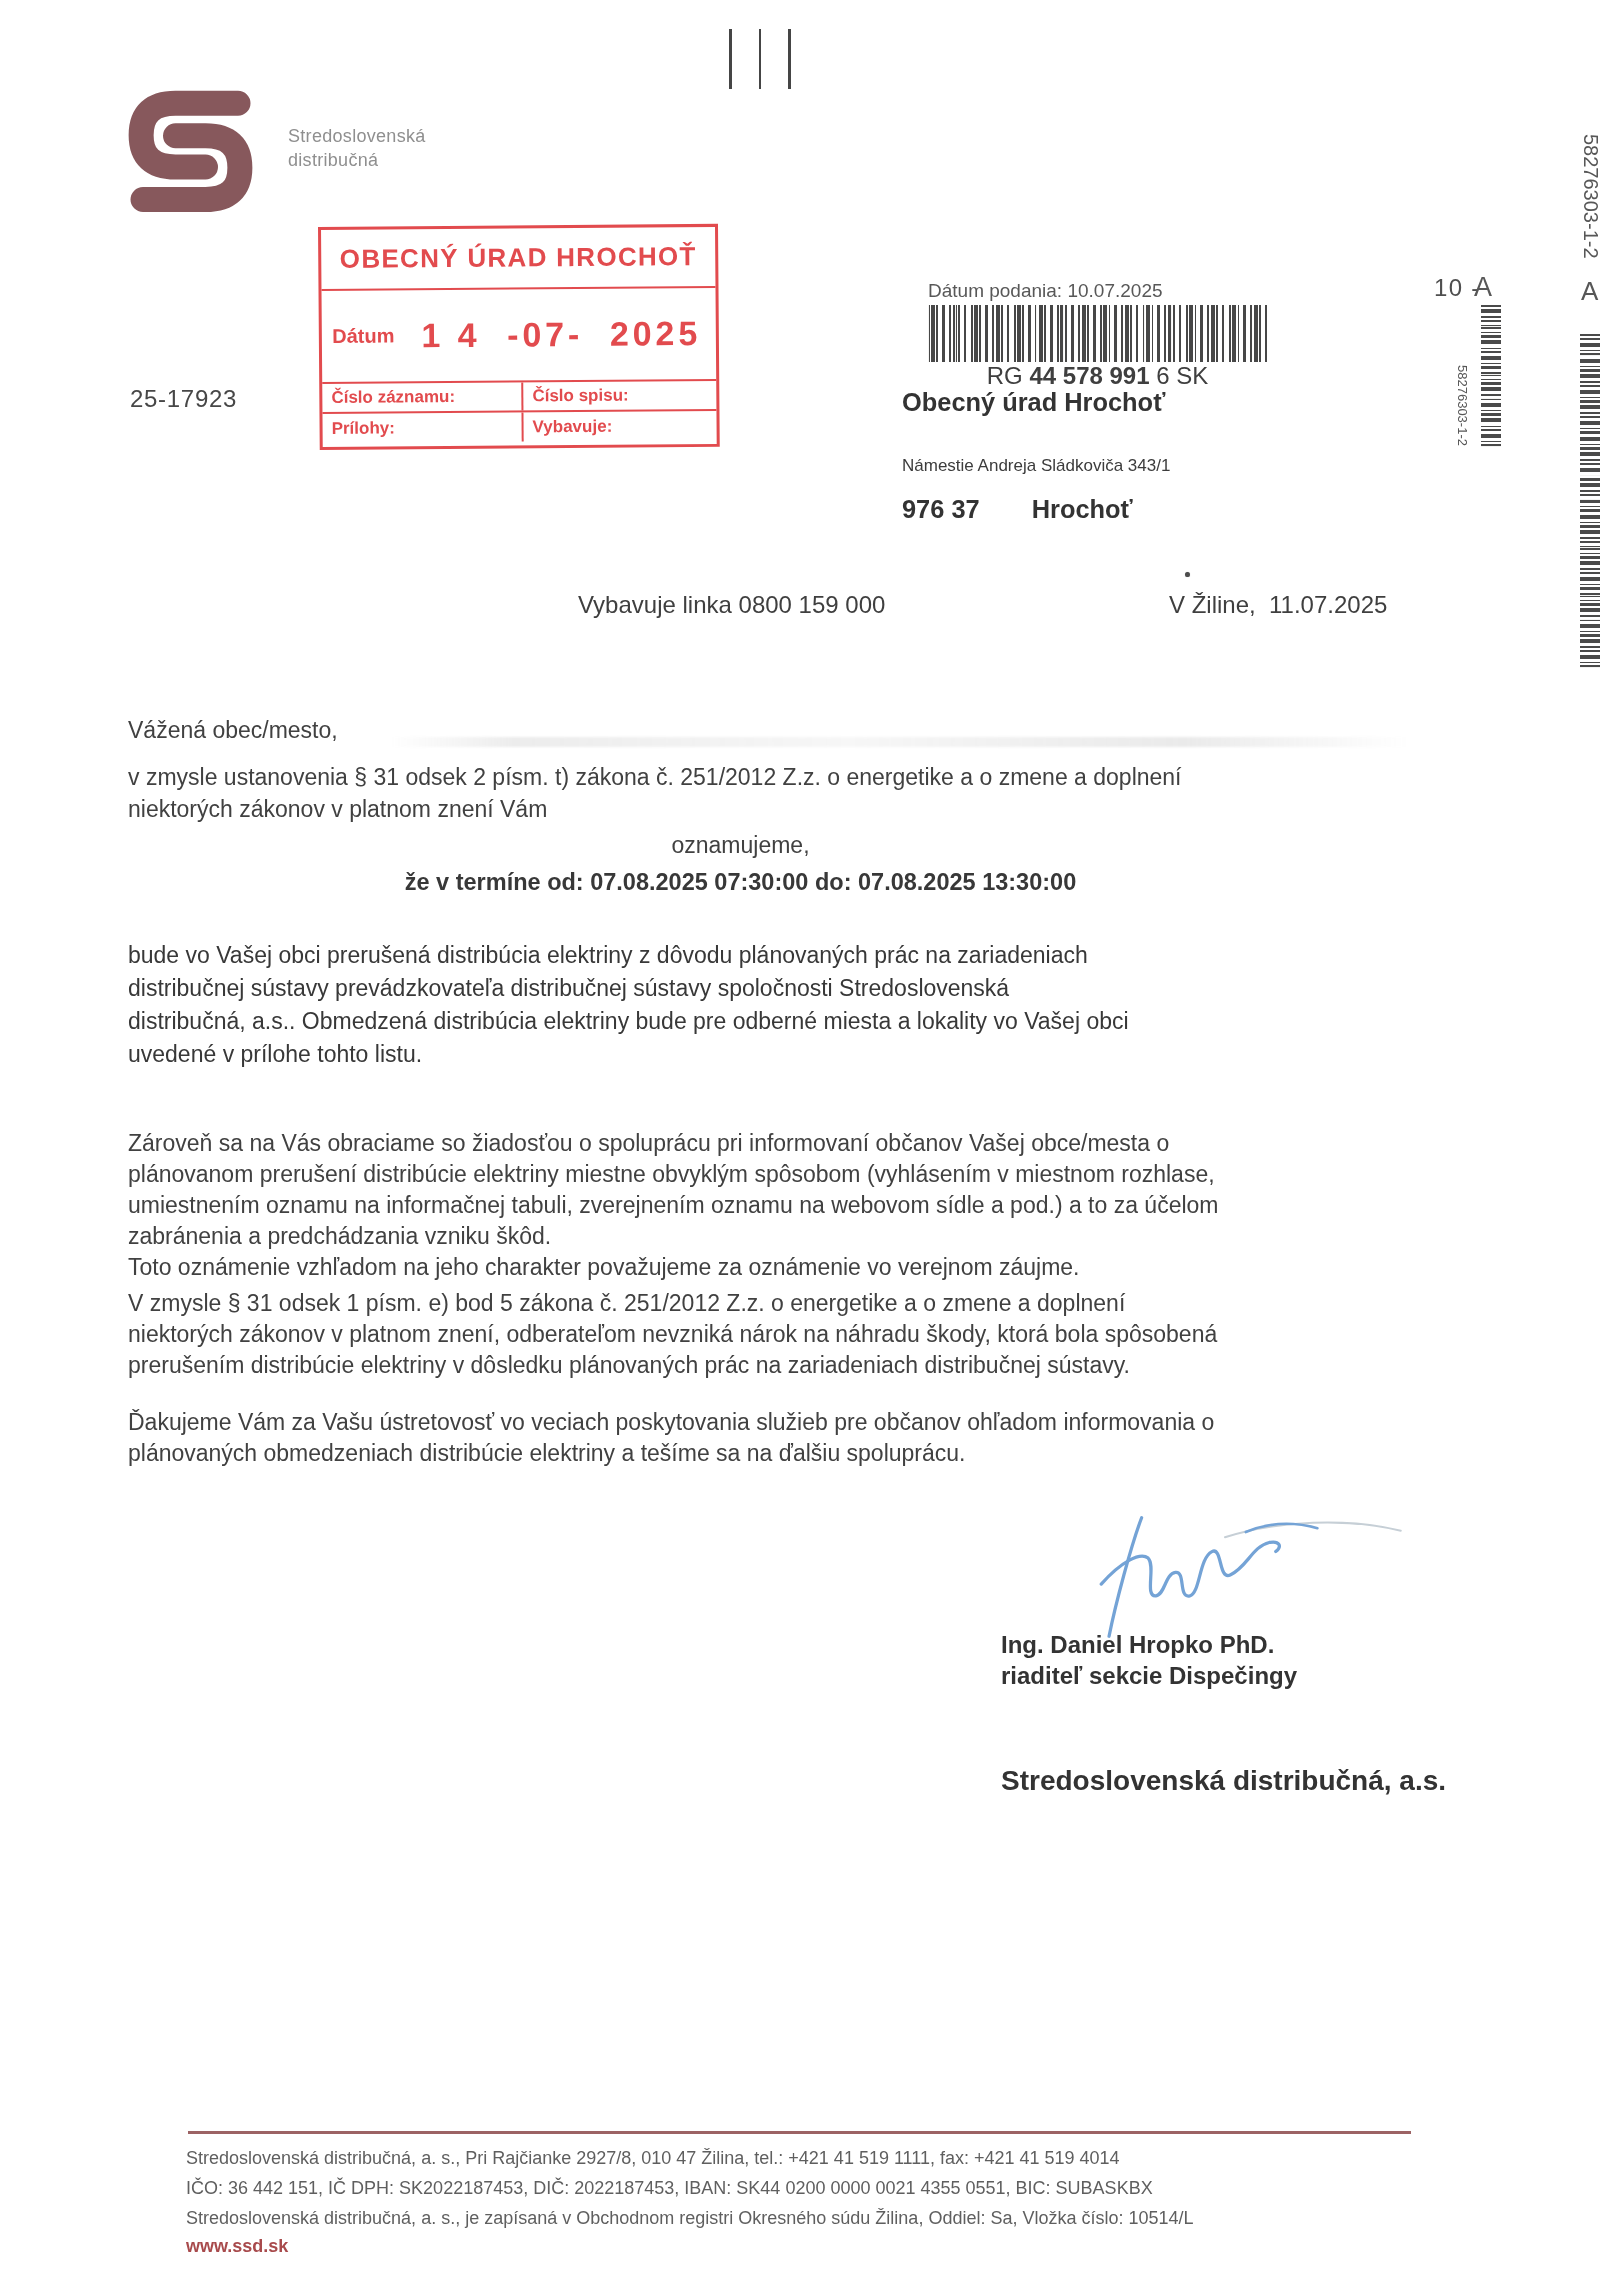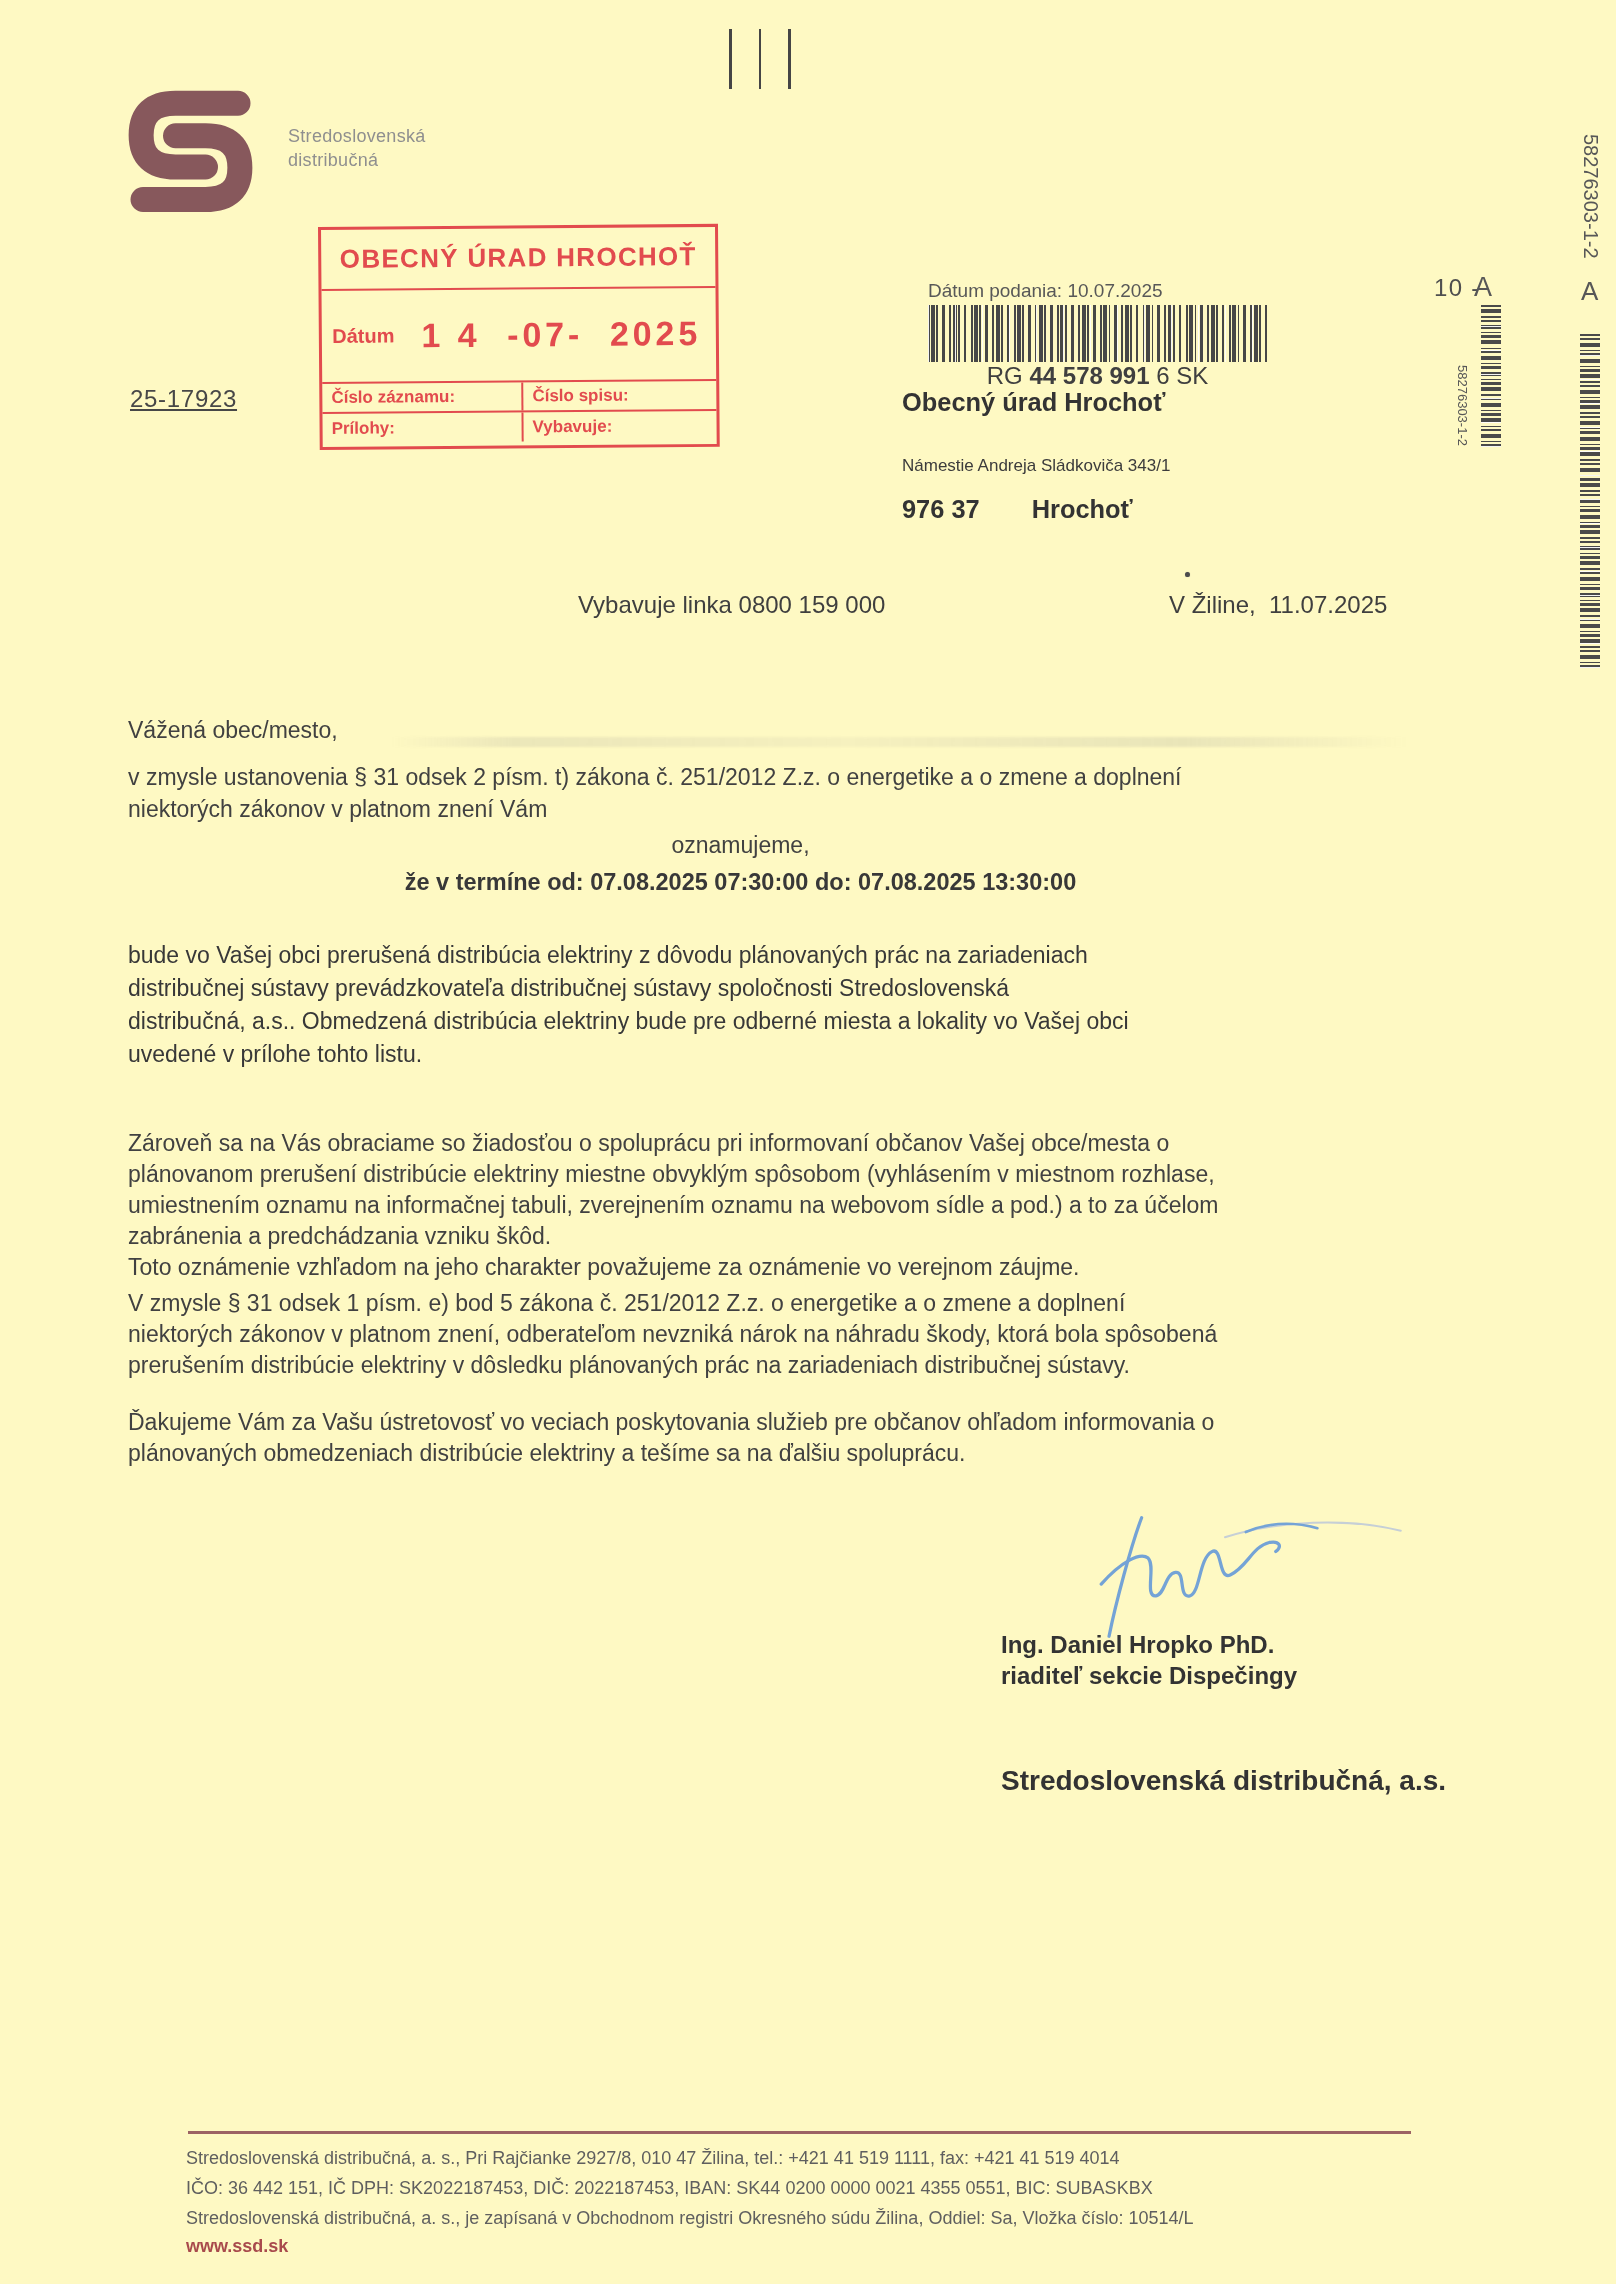--- a/index.html
+++ b/index.html
@@ -4,35 +4,35 @@
 <style>
   :root{
     --stamp-red:#e24b4e;
     --logo-maroon:#87585c;
     --sig-blue:#74a3d6;
     --rule-maroon:#9c6364;
     --web-red:#a84a4c;
   }
   html,body{margin:0;padding:0;background:#e9e9e9;}
   .page{
-    position:relative;width:1617px;height:2284px;background:#fef9c3;
+    position:relative;width:1617px;height:2284px;background:#ffffff;
     font-family:"Liberation Sans", sans-serif;color:#414141;overflow:hidden;
   }
   .abs{position:absolute;}
 
   
   .cropmarks{left:729px;top:29px;display:flex;gap:27px;}
   .cropmark{width:2.6px;height:60px;background:#454545;}
 
   
   .logo-svg{left:128px;top:87px;}
   .logo-text{left:288px;top:125px;font-size:18px;line-height:23.5px;color:#8f8f8f;letter-spacing:0.3px;}
 
   
-  .refnum{left:130px;top:385px;font-size:24px;color:#474747;letter-spacing:0.7px;text-decoration:underline;}
+  .refnum{left:130px;top:385px;font-size:24px;color:#474747;letter-spacing:0.7px;}
 
   
   .stamp{left:318px;top:227px;width:400px;height:223px;border:3.9px solid var(--stamp-red);
          transform:rotate(-0.45deg);transform-origin:top left;color:var(--stamp-red);box-sizing:border-box;}
   .stamp *{box-sizing:border-box;}
   .stamp-row1{height:61px;border-bottom:2.6px solid var(--stamp-red);display:flex;align-items:center;justify-content:center;}
   .stamp-title{font-size:26px;font-weight:700;letter-spacing:1.3px;white-space:pre;}
   .stamp-row2{height:93px;border-bottom:2.6px solid var(--stamp-red);display:flex;align-items:center;}
   .stamp-date-label{font-size:20px;font-weight:700;margin-left:10.4px;}
   .stamp-date-value{font-size:34px;font-weight:700;letter-spacing:3.9px;margin-left:27px;white-space:pre;}

